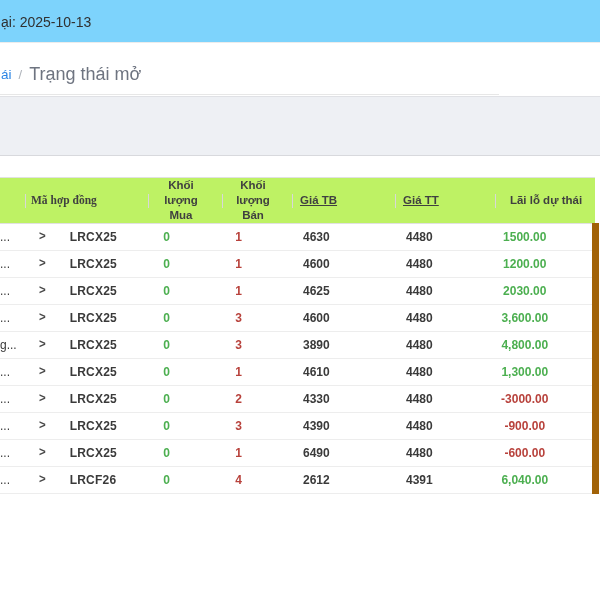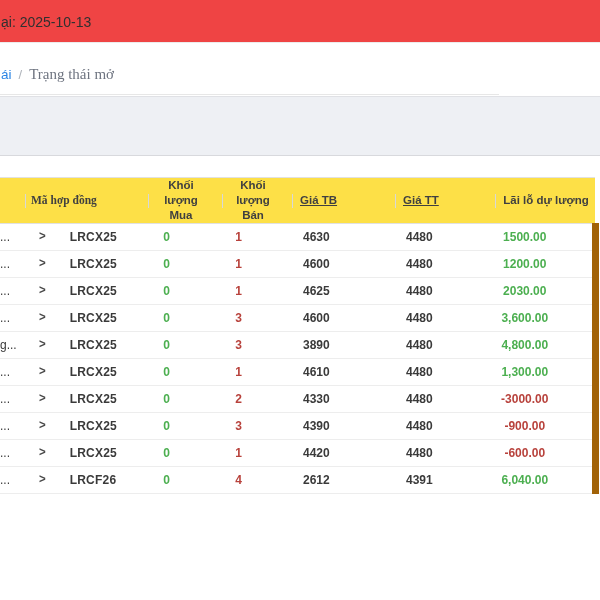--- a/index.html
+++ b/index.html
@@ -3,37 +3,37 @@
 <meta charset="utf-8">
 <style>
   html,body { margin:0; padding:0; }
   body {
     width:600px; height:600px; background:#ffffff; position:relative; overflow:hidden;
     font-family:"Liberation Sans","DejaVu Sans",sans-serif;
     -webkit-font-smoothing:antialiased;
   }
   
   .topbar { position:absolute; top:0; left:0; width:600px; height:43px;
-    border-bottom:1px solid #ececec; box-sizing:border-box; background:#ef4444; }
+    border-bottom:1px solid #ececec; box-sizing:border-box; background:#7dd3fc; }
   .date { position:absolute; left:1px; top:14px; font-size:14px; color:#303030; white-space:nowrap; }
   
   .bcbar { position:absolute; top:44px; left:0; width:499px; height:51px;
     border-bottom:1px solid #e7e7e7; box-sizing:border-box; background:#fff;
     display:flex; align-items:center; padding-top:10px; }
   .bc-link { color:var(--link,#2b85e4); font-size:13.5px; text-decoration:none; cursor:pointer; margin-left:1px; }
   .bc-sep { color:#aeb3ba; margin:0 7px; font-size:13px; }
-  .bc-cur { color:#6e7480; font-size:15px;font-family:Liberation Serif, serif; }
+  .bc-cur { color:#6e7480; font-size:18px; }
   
   .panel { position:absolute; top:96px; left:0; width:600px; height:60px;
     background:#eef0f4; border-top:1px solid #e0e1e5; border-bottom:1px solid #d8d9dd; box-sizing:border-box; }
   
   table.postable { position:absolute; top:177px; left:0; width:595px;
     border-collapse:collapse; table-layout:fixed; }
   thead th {
-    height:46px; background:#fde047; border-top:1px solid #e1e1e1; border-bottom:1px solid #e1e1e1;
+    height:46px; background:#bef264; border-top:1px solid #e1e1e1; border-bottom:1px solid #e1e1e1;
     font-size:11.5px; font-weight:700; color:#404040; position:relative;
     vertical-align:middle; line-height:1.3; box-sizing:border-box;
   }
   thead th:not(:first-child)::before {
     content:""; position:absolute; left:0; top:50%; margin-top:-7px;
     width:1px; height:14px; background:#d8d8d8;
   }
   th.c-contract { text-align:left; padding-left:6px;font-family:Liberation Serif, serif; }
   th.c-vol { text-align:center; padding:0 18px 0 10px; }
   th.c-price { text-align:left; padding-left:8px;text-decoration:underline; }
@@ -80,21 +80,21 @@
       <col style="width:100px">
   </colgroup>
   <thead>
     <tr>
       <th></th>
       <th class="c-contract">Mã hợp đồng</th>
       <th class="c-vol">Khối lượng Mua</th>
       <th class="c-vol">Khối lượng Bán</th>
       <th class="c-price">Giá TB</th>
       <th class="c-price">Giá TT</th>
-      <th class="c-pnl">Lãi lỗ dự lượng</th>
+      <th class="c-pnl">Lãi lỗ dự thái</th>
     </tr>
   </thead>
   <tbody>
   <tr>
     <td class="lead">...</td>
     <td>
       <div class="code-wrap">
         <span class="chev">&gt;</span>
         <span class="code">LRCX25</span>
       </div>
@@ -214,21 +214,21 @@
   <tr>
     <td class="lead">...</td>
     <td>
       <div class="code-wrap">
         <span class="chev">&gt;</span>
         <span class="code">LRCX25</span>
       </div>
     </td>
     <td class="num buy">0</td>
     <td class="num sell">1</td>
-    <td class="price">4420</td>
+    <td class="price">6490</td>
     <td class="price">4480</td>
     <td class="num pnl neg">-600.00</td>
   </tr>
 
   <tr>
     <td class="lead">...</td>
     <td>
       <div class="code-wrap">
         <span class="chev">&gt;</span>
         <span class="code">LRCF26</span>

